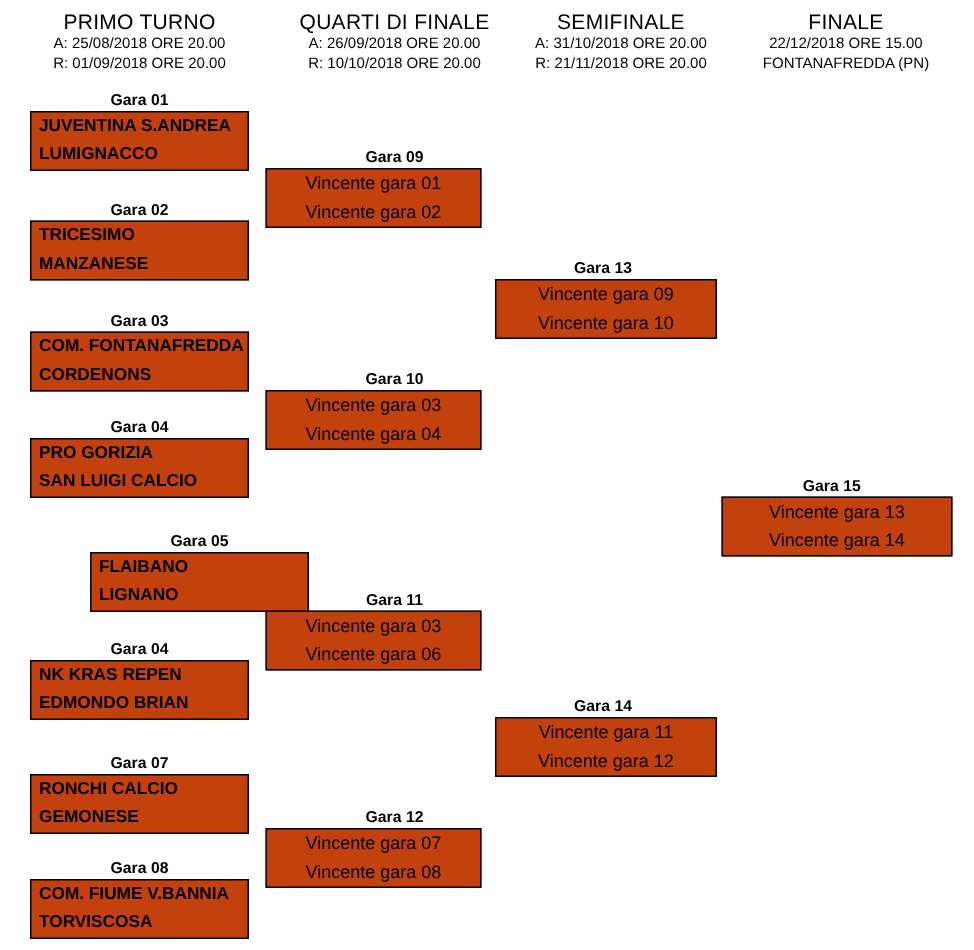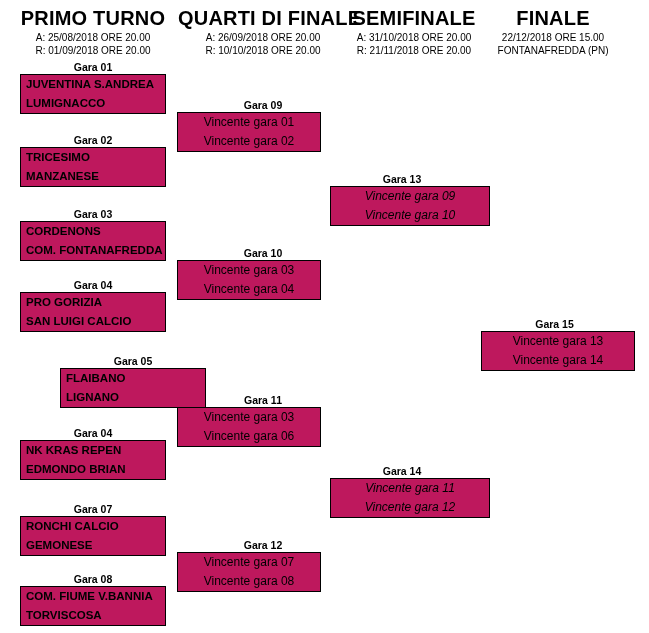--- a/index.html
+++ b/index.html
@@ -16,52 +16,52 @@
     color: #000000;
   }
 
   
   .col-head {
     position: absolute;
     text-align: center;
     line-height: 1.30;
   }
   .col-head .ch-title {
-    font-size: 20px;
-    font-weight: bold;
+    font-size: 14px;
+    font-weight: normal;
     letter-spacing: 0.2px;
     white-space: nowrap;
   }
   .col-head .ch-line {
     font-size: 10px;
     font-weight: normal;
     white-space: nowrap;
   }
 
   #head-r1 { left: 8px;   top: 5px;  width: 170px; }
   #head-r2 { left: 178px; top: 5px;  width: 170px; }
   #head-r3 { left: 329px; top: 5px;  width: 170px; }
-  #head-r4 { left: 468px; top: 5px;  width: 170px; }
+  #head-r4 { left: 479px; top: 5px;  width: 170px; }
 
   
   .match {
     position: absolute;
   }
   .match .gara-label {
     font-size: 10.5px;
     font-weight: bold;
     text-align: center;
     line-height: 12px;
     margin-bottom: 1px;
     white-space: nowrap;
   }
   .match .box {
     border: 1.6px solid #000000;
     box-sizing: border-box;
-    background: #be185d;
+    background: #c2410c;
   }
   .match .slot {
     font-size: 11.5px;
     line-height: 18px;
     height: 18px;
     white-space: nowrap;
     overflow: hidden;
   }
 
   
@@ -100,21 +100,21 @@
   
   .r2 { left: 177px; width: 172px; }
   .r2 .box { width: 144px; }
   #m09 { top: 99px; }
   #m10 { top: 247px; }
   #m11 { top: 394px; }
   #m12 { top: 539px; }
 
   
   .r3 { left: 330px; width: 144px; }
-  .r3 .box { width: 160px; font-style: italic; }
+  .r3 .box { width: 148px; }
   #m13 { top: 173px; }
   #m14 { top: 465px; }
 
   
   .r4 { left: 481px; width: 147px; }
   .r4 .box { width: 154px; }
   #m15 { top: 318px; }
 </style>
 </head>
 <body>
@@ -155,22 +155,22 @@
   <div class="gara-label">Gara 02</div>
   <div class="box">
     <div class="slot">TRICESIMO</div>
     <div class="slot">MANZANESE</div>
   </div>
 </div>
 
 <div class="match r1" id="m03">
   <div class="gara-label">Gara 03</div>
   <div class="box">
+    <div class="slot">COM. FONTANAFREDDA</div>
     <div class="slot">CORDENONS</div>
-    <div class="slot">COM. FONTANAFREDDA</div>
   </div>
 </div>
 
 <div class="match r1" id="m04">
   <div class="gara-label">Gara 04</div>
   <div class="box">
     <div class="slot">PRO GORIZIA</div>
     <div class="slot">SAN LUIGI CALCIO</div>
   </div>
 </div>

